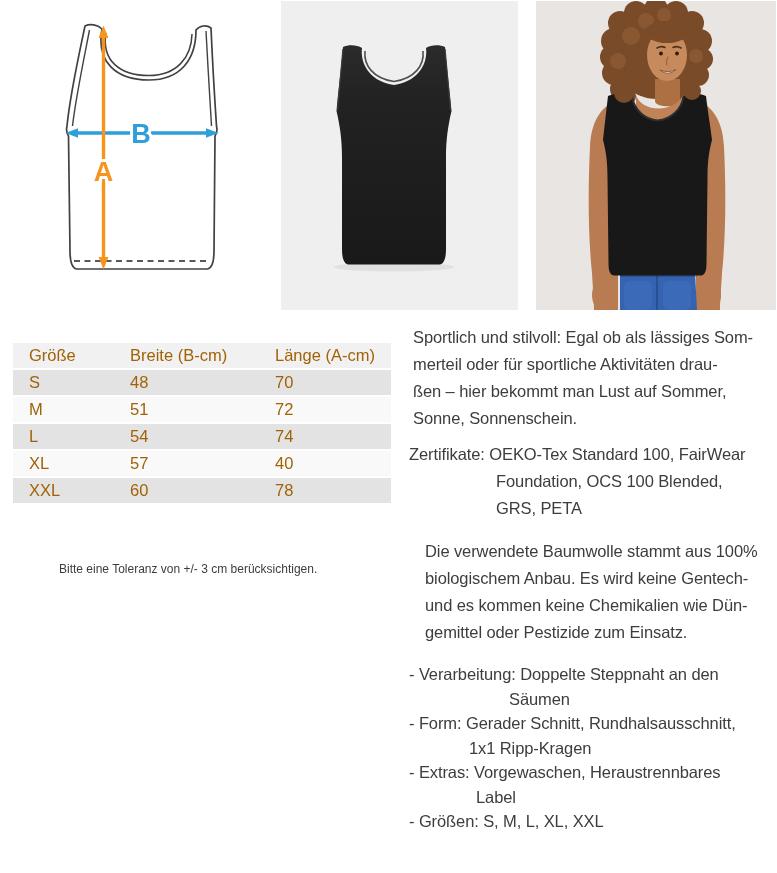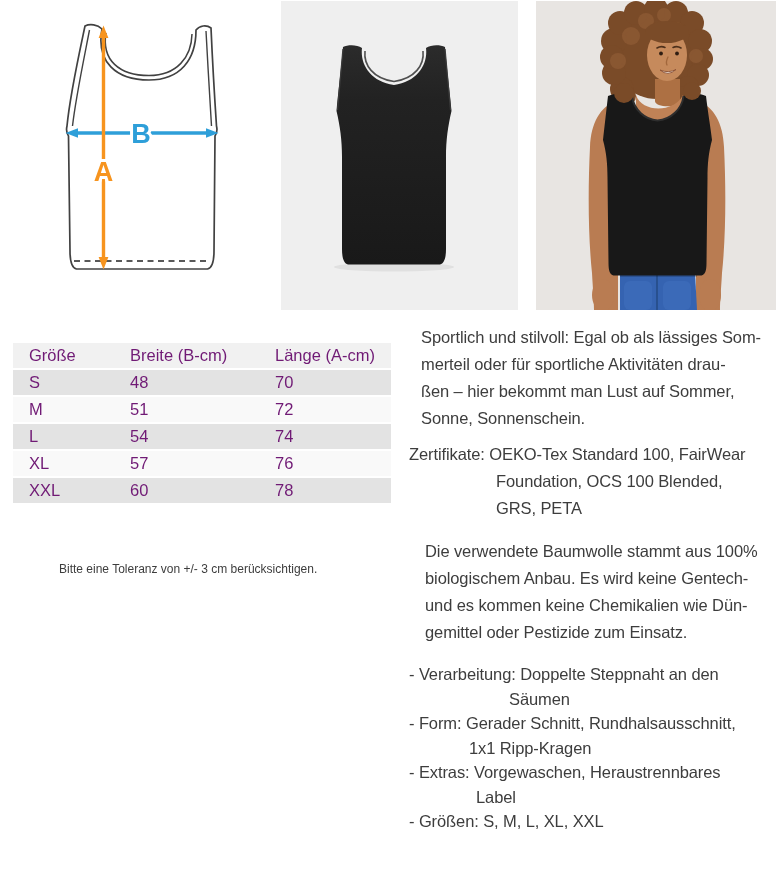--- a/index.html
+++ b/index.html
@@ -11,33 +11,33 @@
   .fig-diagram{position:absolute;left:0;top:0;width:260px;height:320px;}
   .fig-product{position:absolute;left:281px;top:1px;width:237px;height:309px;}
   .fig-model{position:absolute;left:536px;top:1px;width:240px;height:309px;}
   .fig-diagram svg,.fig-product svg,.fig-model svg{display:block;width:100%;height:100%;}
   .measure-label{font-family:"Liberation Sans","DejaVu Sans",sans-serif;font-weight:bold;font-size:27px;
     paint-order:stroke;stroke:#ffffff;stroke-width:6px;stroke-linejoin:round;text-anchor:middle;}
   
   .size-table{
     position:absolute;left:13px;top:341px;width:378px;
     border-collapse:separate;border-spacing:0 2px;
-    font-size:16.5px;color:#701a75;
+    font-size:16.5px;color:#a16207;
   }
   .size-table th{background:#f1f1f1;font-weight:normal;text-align:left;height:25px;padding:0 0 0 16px;}
   .size-table td{height:25px;padding:0 0 0 16px;}
   .size-table tbody tr:nth-child(odd) td{background:#e3e3e3;}
   .size-table tbody tr:nth-child(even) td{background:#f9f9f9;}
   .col-size{width:101px;}.col-width{width:145px;}.col-length{width:132px;}
   
   .tolerance{position:absolute;left:22px;top:562px;font-size:12px;color:#3d3d3d;white-space:nowrap;margin-left:37px;}
   
   .desc{position:absolute;left:409px;top:324px;width:368px;font-size:16.5px;letter-spacing:-0.1px;color:#3d3d3d;}
   .desc .line{line-height:27px;white-space:nowrap;}
-  .desc .para-intro{margin:0 0 9px 12px;}
+  .desc .para-intro{margin:0 0 9px 4px;}
   .desc .para-cert{margin:0 0 1px 0;}
   .desc .para-cotton{margin:16px;}
   .desc .specs .line{line-height:24.5px;}
   .ind-87{padding-left:87px;}
   .ind-100{padding-left:100px;}
   .ind-60{padding-left:60px;}
   .ind-67{padding-left:67px;}
 </style>
 </head>
 <body>
@@ -195,21 +195,21 @@
         <td>72</td>
       </tr>
       <tr>
         <td>L</td>
         <td>54</td>
         <td>74</td>
       </tr>
       <tr>
         <td>XL</td>
         <td>57</td>
-        <td>76</td>
+        <td>40</td>
       </tr>
       <tr>
         <td>XXL</td>
         <td>60</td>
         <td>78</td>
       </tr>
     </tbody>
   </table>
 
   <div class="tolerance">Bitte eine Toleranz von +/- 3 cm berücksichtigen.</div>

